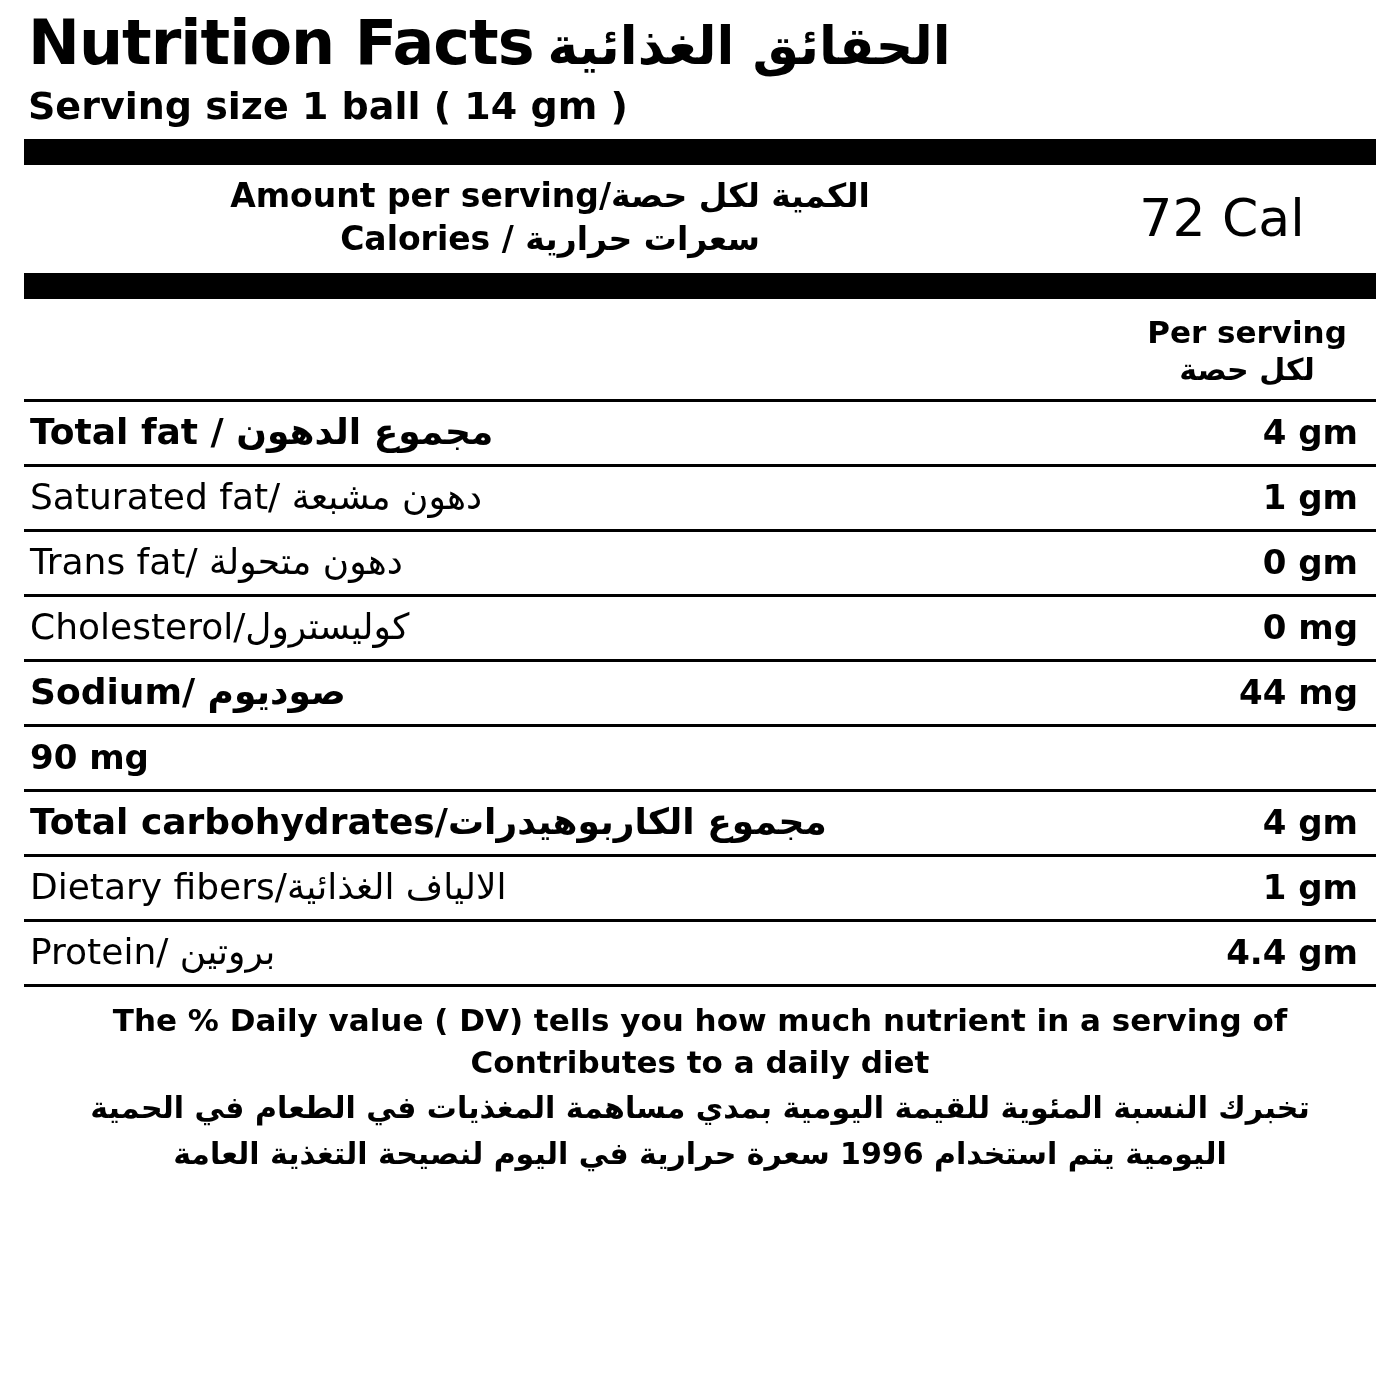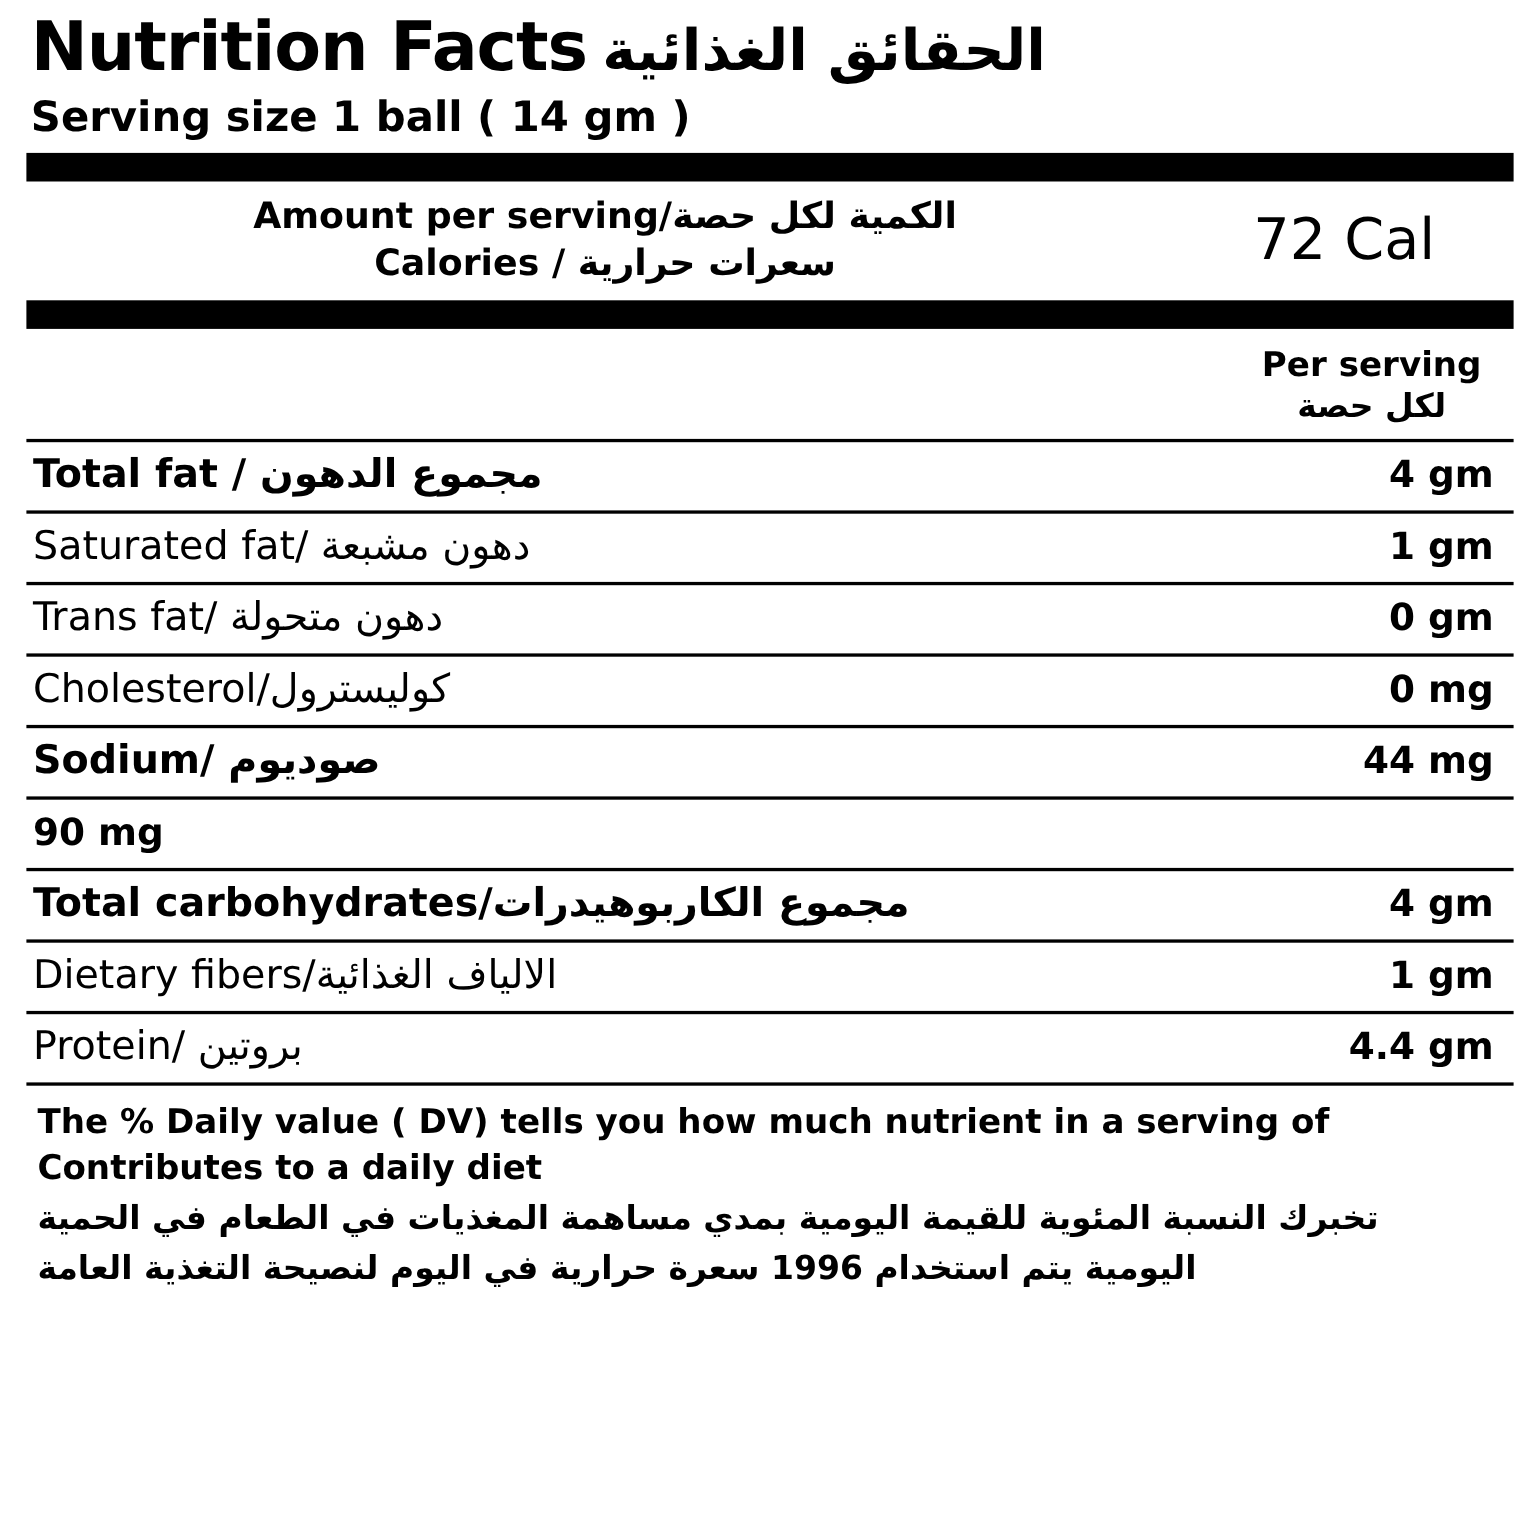--- a/index.html
+++ b/index.html
@@ -122,21 +122,21 @@
   .nrow .vl {
     font-size: 34px;
     font-weight: bold;
     white-space: nowrap;
     padding-right: 12px;
   }
   
   .footer {
     border-top: 3px solid #000000;
     padding: 14px 10px 6px 10px;
-    text-align: left;
+    text-align: center;
   }
   .footer .en {
     font-size: 31px;
     font-weight: bold;
     line-height: 1.25;
   }
   .footer .en2 {
     font-size: 31px;
     font-weight: bold;
     line-height: 1.3;

